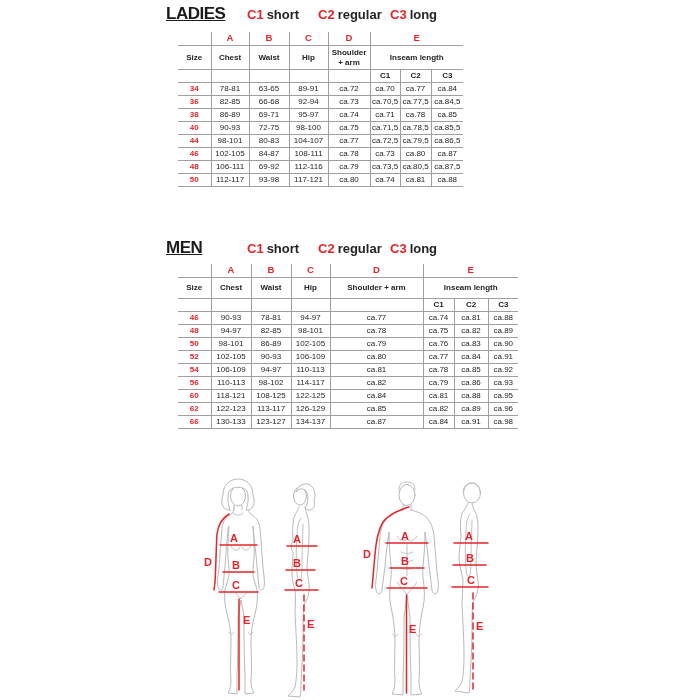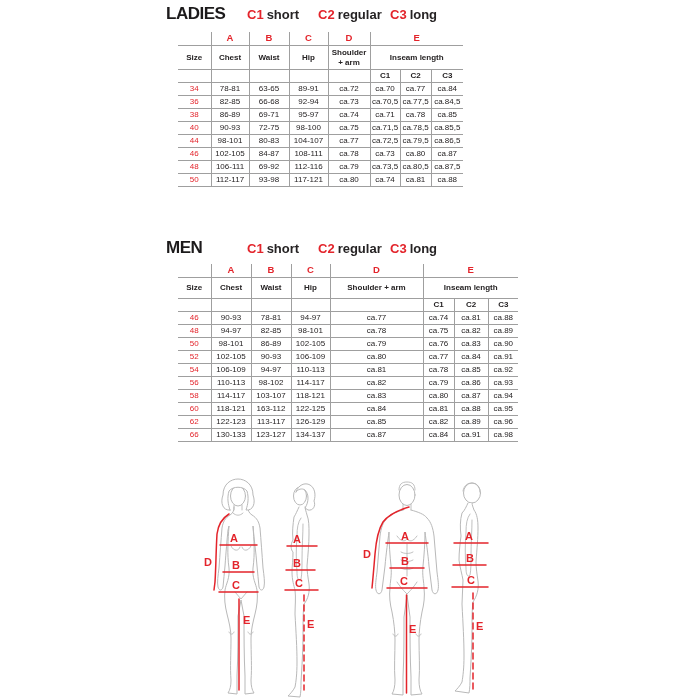--- a/index.html
+++ b/index.html
@@ -11,38 +11,38 @@
   }
   html,body{margin:0;padding:0;background:#fff;}
   .sheet{
     position:relative;width:700px;height:700px;background:#fff;overflow:hidden;
     font-family:"Liberation Sans",sans-serif;
   }
   
   .section-header{position:absolute;left:166px;height:20px;width:420px;}
   .ladies-header{top:4px;}
   .men-header{top:238px;}
-  .section-title{display:inline-block;margin:0;font-size:17px;font-weight:700;color:var(--title);letter-spacing:-0.5px;}
+  .section-title{display:inline-block;margin:0;font-size:17px;font-weight:700;color:var(--title);letter-spacing:-0.5px;text-decoration:underline;}
   .legend-item{position:absolute;top:3px;font-size:13px;font-weight:700;color:var(--text);white-space:nowrap;}
   .legend-item .code{color:var(--accent);margin-right:3px;}
   .li-0{left:81px}.li-1{left:152px}.li-2{left:224px}
   
   .size-table{position:absolute;border-collapse:collapse;table-layout:fixed;font-size:8px;color:var(--text);}
   .ladies-table{left:178px;top:32px;width:285px;}
   .men-table{left:178px;top:264px;width:340px;}
   .size-table th,.size-table td{
     border-left:1px solid var(--grid);border-bottom:1px solid var(--grid);
     padding:0;text-align:center;vertical-align:middle;height:12px;line-height:1.15;font-weight:400;
   }
   .size-table tr > :first-child{border-left:none;}
   .size-table thead .letters-row th{height:13px;font-size:9.5px;font-weight:700;color:var(--accent);}
   .size-table thead .names-row th{font-weight:700;height:20px;}
   .ladies-table thead .names-row th{height:23px;}
   .size-table thead .sub-row th{font-weight:700;height:12px;}
-  .size-table tbody td.size-cell{color:var(--accent);}
+  .size-table tbody td.size-cell{color:var(--accent);font-weight:bold;}
   
   .fig{position:absolute;}
   .fig-female-front{left:203px;top:478px;}
   .fig-female-side{left:283px;top:482px;}
   .fig-male-front{left:363px;top:478px;}
   .fig-male-side{left:450px;top:480px;}
   .outline{fill:#fff;stroke:var(--body);stroke-width:1;stroke-linejoin:round;stroke-linecap:round;}
   .detail{fill:none;stroke:var(--body);stroke-width:0.9;stroke-linecap:round;}
   .red-line{stroke:var(--accent);stroke-width:1.5;fill:none;stroke-linecap:round;}
   .red-dash{stroke-dasharray:6 4;}
@@ -284,33 +284,23 @@
           <td class="size-cell">56</td>
           <td>110-113</td>
           <td>98-102</td>
           <td>114-117</td>
           <td>ca.82</td>
           <td>ca.79</td>
           <td>ca.86</td>
           <td>ca.93</td>
         </tr>
         <tr>
-          <td class="size-cell">58</td>
-          <td>114-117</td>
-          <td>103-107</td>
-          <td>118-121</td>
-          <td>ca.83</td>
-          <td>ca.80</td>
-          <td>ca.87</td>
-          <td>ca.94</td>
-        </tr>
-        <tr>
           <td class="size-cell">60</td>
           <td>118-121</td>
-          <td>163-112</td>
+          <td>108-125</td>
           <td>122-125</td>
           <td>ca.84</td>
           <td>ca.81</td>
           <td>ca.88</td>
           <td>ca.95</td>
         </tr>
         <tr>
           <td class="size-cell">62</td>
           <td>122-123</td>
           <td>113-117</td>

